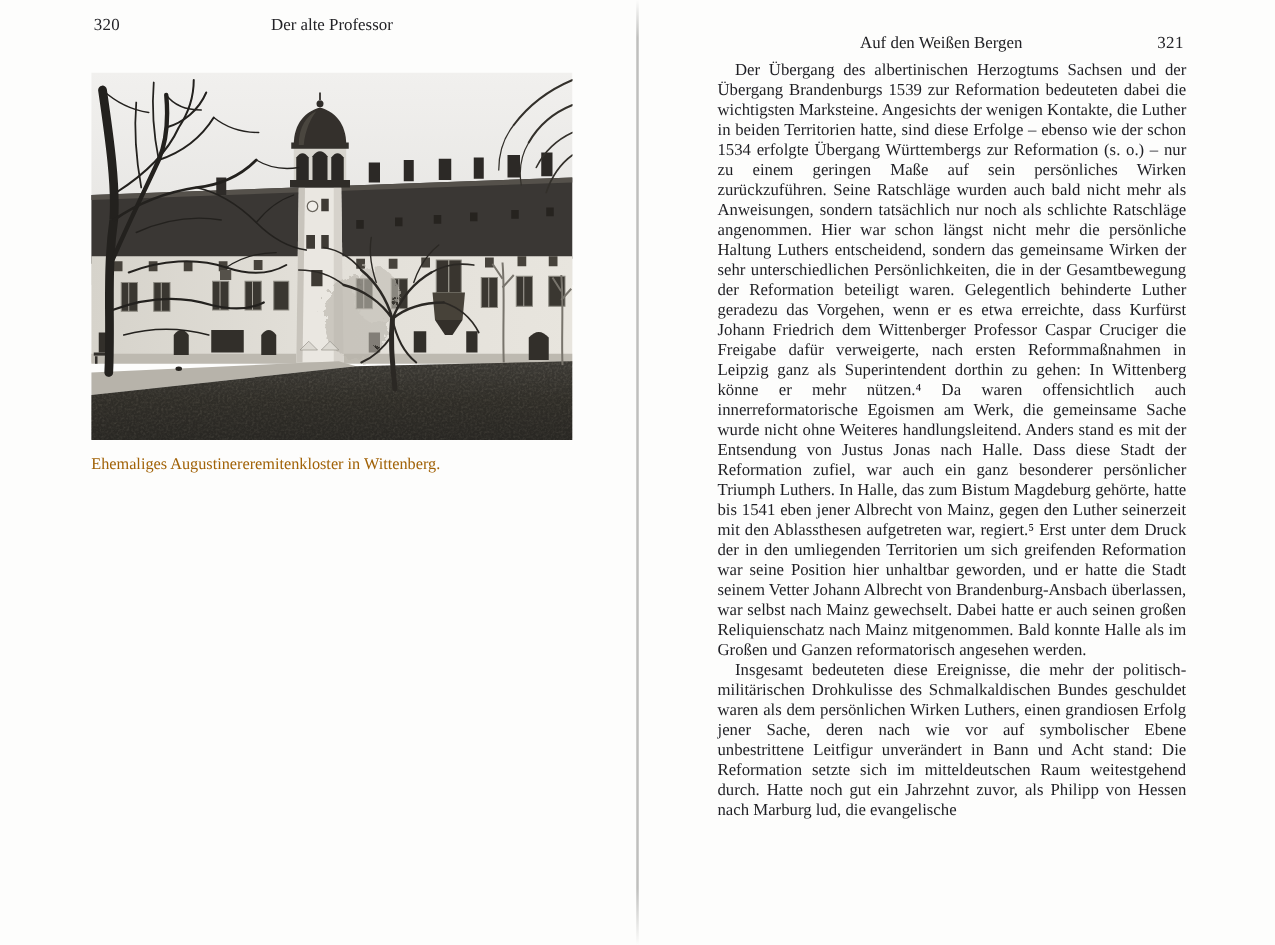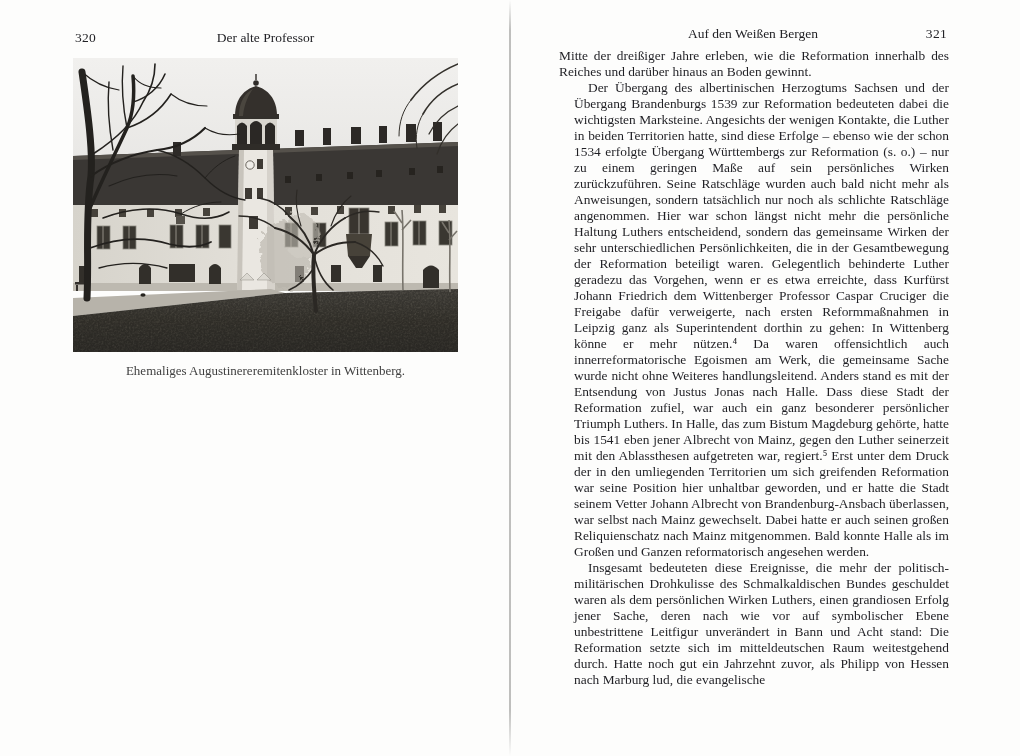--- a/index.html
+++ b/index.html
@@ -9,29 +9,29 @@
     font-family:"Liberation Serif","DejaVu Serif",serif;
     color:#222226;
   }
   .spread{position:absolute;inset:0;}
   .gutter{
     position:absolute;left:509px;top:0;width:2px;height:756px;
     background:linear-gradient(to bottom, rgba(180,180,178,0) 0%, rgba(180,180,178,.85) 4%, rgba(180,180,178,.85) 94%, rgba(180,180,178,0) 100%);
   }
   
   .page-left{position:absolute;left:0;top:0;width:510px;height:756px;}
-  .page-left .header-row{position:absolute;left:73px;top:30px;width:385px;height:18px;font-size:13.5px;}
+  .page-left .header-row{position:absolute;left:73px;top:12px;width:385px;height:18px;font-size:13.5px;}
   .page-left .pageno{position:absolute;left:2px;top:0;letter-spacing:.3px;}
   .page-left .running{position:absolute;left:0;right:0;text-align:center;}
   figure{margin:0;}
   .photo-wrap{position:absolute;left:73px;top:58px;width:385px;height:294px;}
   .photo-wrap svg{display:block;}
   .caption{
     position:absolute;left:73px;top:363px;width:385px;
-    text-align:center;font-size:13px;line-height:15.5px;color:#404040;
+    text-align:left;font-size:13px;line-height:15.5px;color:#a16207;
   }
   
   .page-right{position:absolute;left:510px;top:0;width:510px;height:660px;}
   .page-right .header-row{position:absolute;left:49px;top:26px;width:388px;height:18px;font-size:13.5px;}
   .page-right .running{position:absolute;left:0;right:0;text-align:center;}
   .page-right .pageno{position:absolute;right:0;top:0;letter-spacing:.3px;}
   .body-text{
     position:absolute;left:49px;top:48px;width:390px;
     font-size:13.4px;line-height:16px;text-align:justify;
     color:#1f1f24;
@@ -270,19 +270,18 @@
   </div>
 
   <div class="page-right">
 
     <div class="header-row">
       <span class="running">Auf den Weißen Bergen</span>
       <span class="pageno">321</span>
     </div>
 
     <div class="body-text">
-      <p>Mitte der dreißiger Jahre erleben, wie die Reformation innerhalb des Reiches und darüber hinaus an Boden gewinnt.</p>
       <p class="indent">Der Übergang des albertinischen Herzogtums Sachsen und der Übergang Brandenburgs 1539 zur Reformation bedeuteten dabei die wichtigsten Marksteine. Angesichts der wenigen Kontakte, die Luther in beiden Territorien hatte, sind diese Erfolge – ebenso wie der schon 1534 erfolgte Übergang Württembergs zur Reformation (s. o.) – nur zu einem geringen Maße auf sein persönliches Wirken zurückzuführen. Seine Ratschläge wurden auch bald nicht mehr als Anweisungen, sondern tatsächlich nur noch als schlichte Ratschläge angenommen. Hier war schon längst nicht mehr die persönliche Haltung Luthers entscheidend, sondern das gemeinsame Wirken der sehr unterschiedlichen Persönlichkeiten, die in der Gesamtbewegung der Reformation beteiligt waren. Gelegentlich behinderte Luther geradezu das Vorgehen, wenn er es etwa erreichte, dass Kurfürst Johann Friedrich dem Wittenberger Professor Caspar Cruciger die Freigabe dafür verweigerte, nach ersten Reformmaßnahmen in Leipzig ganz als Superintendent dorthin zu gehen: In Wittenberg könne er mehr nützen.⁴ Da waren offensichtlich auch innerreformatorische Egoismen am Werk, die gemeinsame Sache wurde nicht ohne Weiteres handlungsleitend. Anders stand es mit der Entsendung von Justus Jonas nach Halle. Dass diese Stadt der Reformation zufiel, war auch ein ganz besonderer persönlicher Triumph Luthers. In Halle, das zum Bistum Magdeburg gehörte, hatte bis 1541 eben jener Albrecht von Mainz, gegen den Luther seinerzeit mit den Ablassthesen aufgetreten war, regiert.⁵ Erst unter dem Druck der in den umliegenden Territorien um sich greifenden Reformation war seine Position hier unhaltbar geworden, und er hatte die Stadt seinem Vetter Johann Albrecht von Brandenburg-Ansbach überlassen, war selbst nach Mainz gewechselt. Dabei hatte er auch seinen großen Reliquienschatz nach Mainz mitgenommen. Bald konnte Halle als im Großen und Ganzen reformatorisch angesehen werden.</p>
       <p class="indent">Insgesamt bedeuteten diese Ereignisse, die mehr der politisch-militärischen Drohkulisse des Schmalkaldischen Bundes geschuldet waren als dem persönlichen Wirken Luthers, einen grandiosen Erfolg jener Sache, deren nach wie vor auf symbolischer Ebene unbestrittene Leitfigur unverändert in Bann und Acht stand: Die Reformation setzte sich im mitteldeutschen Raum weitestgehend durch. Hatte noch gut ein Jahrzehnt zuvor, als Philipp von Hessen nach Marburg lud, die evangelische</p>
     </div>
   </div>
 
 </div>
 
 </body></html>

